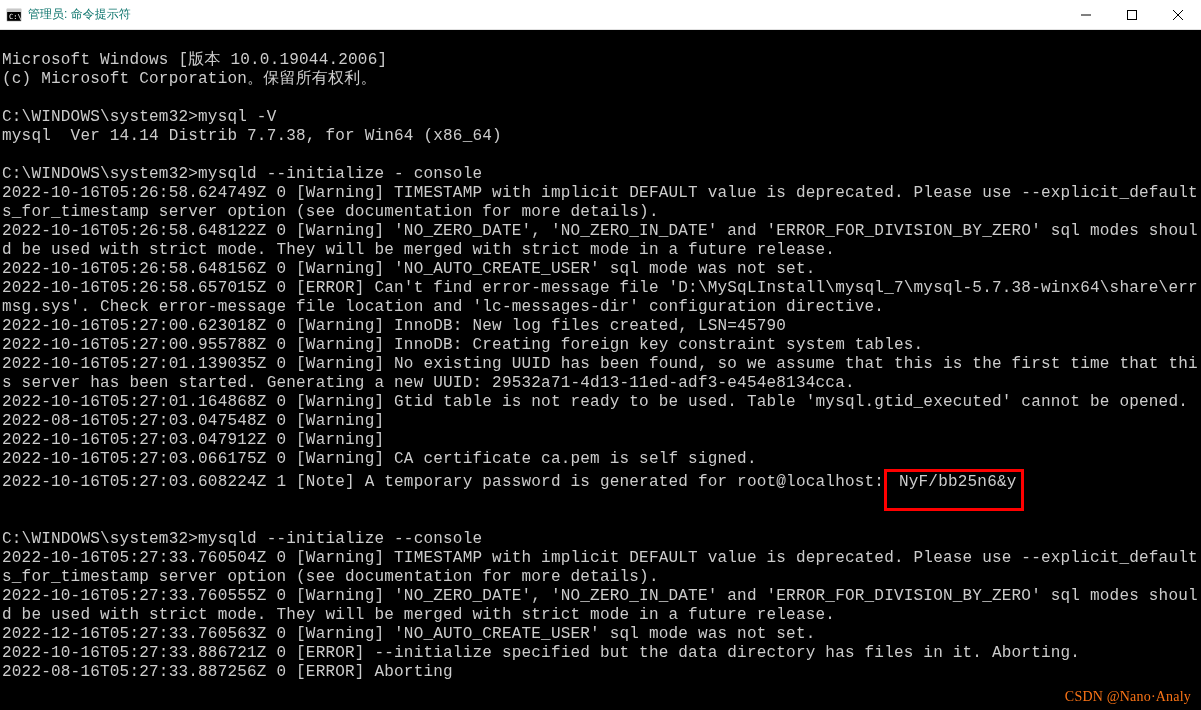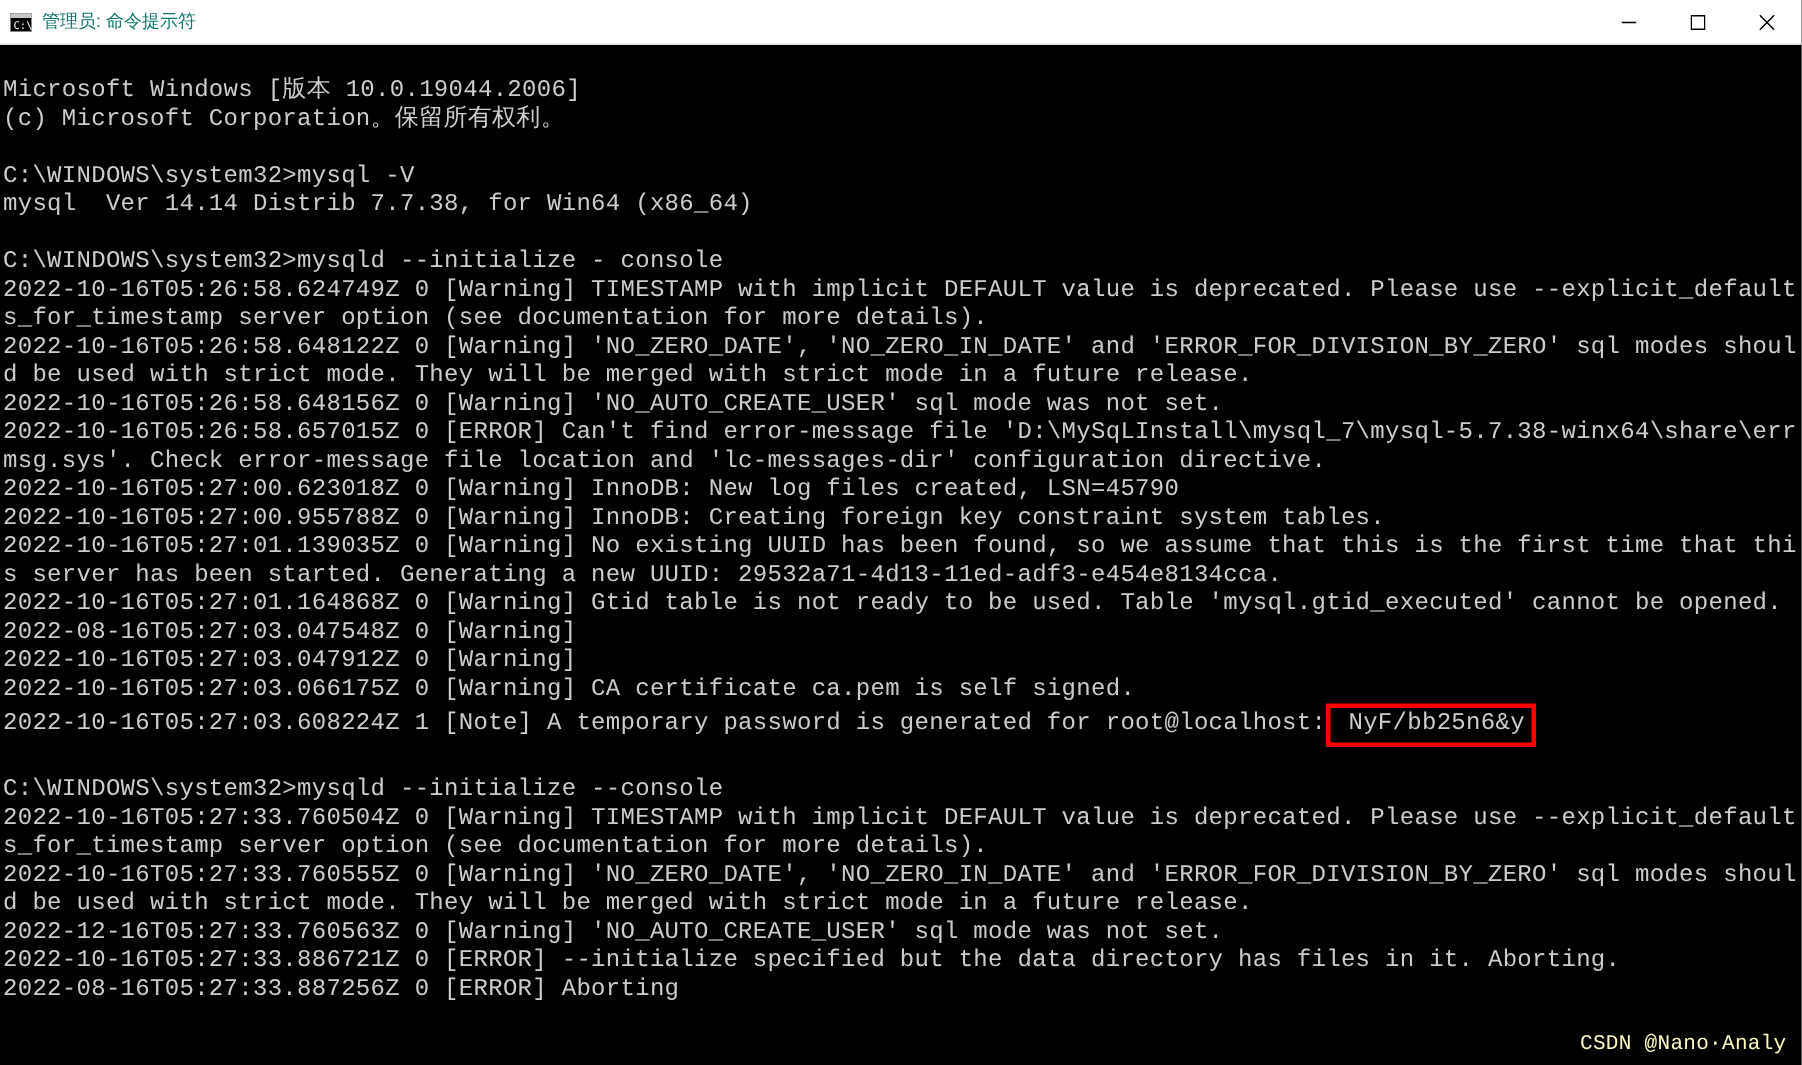--- a/index.html
+++ b/index.html
@@ -76,30 +76,30 @@
       word-break: break-all;
       position: relative;
       letter-spacing: 0.2px;
     }
     .console-content {
       position: relative;
       z-index: 1;
     }
     .pwd-box {
       border: 3px solid #ff0000;
-      padding: 1px 4px 3px 2px;
+      padding: 1px 4px 16px 2px;
       display: inline-block;
     }
     .watermark {
       position: absolute;
       bottom: 4px;
       right: 10px;
-      color: #fef9c3;
+      color: #f97316;
       font-size: 14px;
-      font-family: Liberation Mono, monospace;
+      font-family: Liberation Serif, serif;
       z-index: 2;
     }
   </style>
 </head>
 <body>
 
 <div class="titlebar">
   <div class="titlebar-left">
     <span class="cmd-icon">
       <svg viewBox="0 0 16 16">

